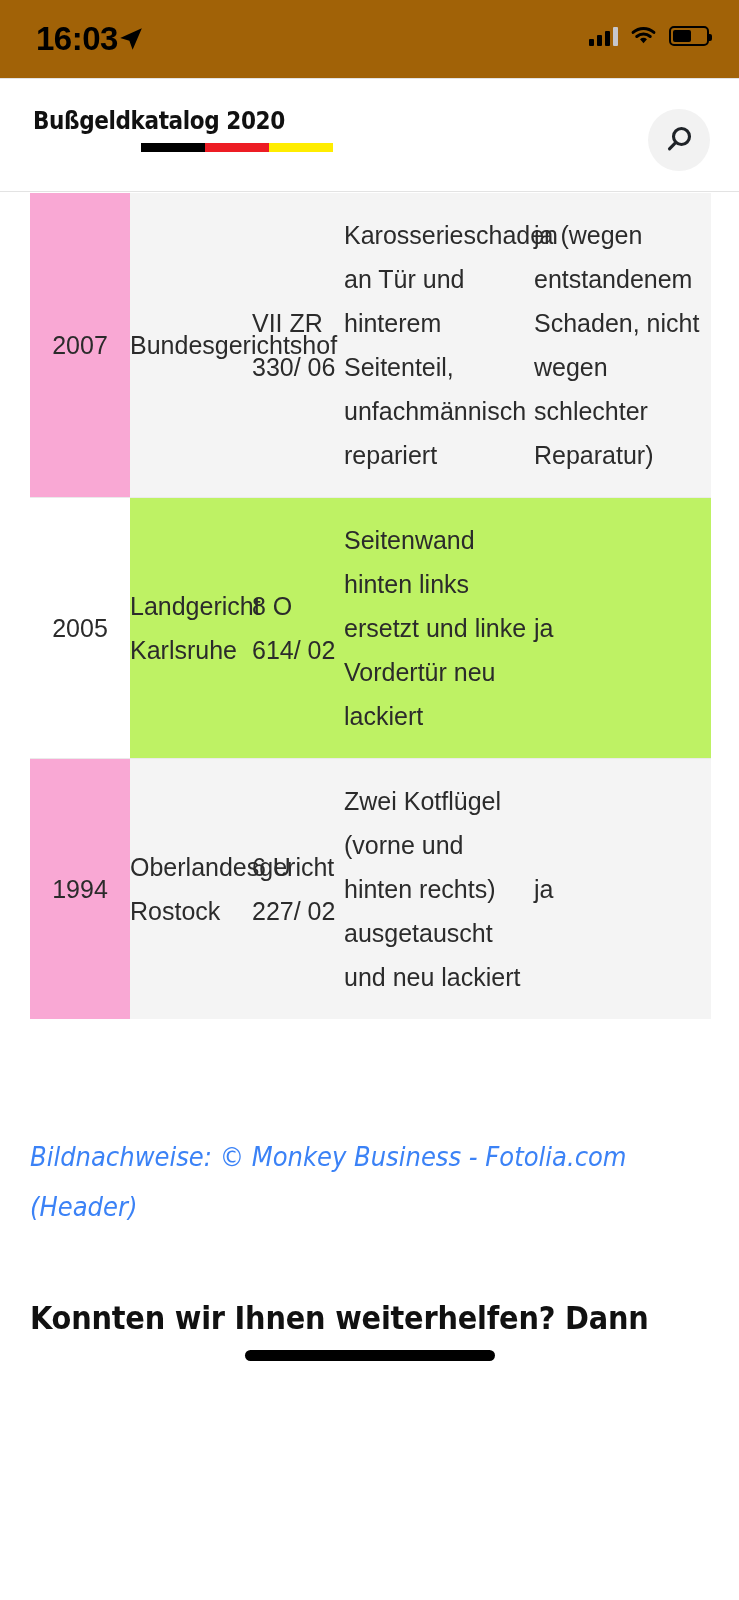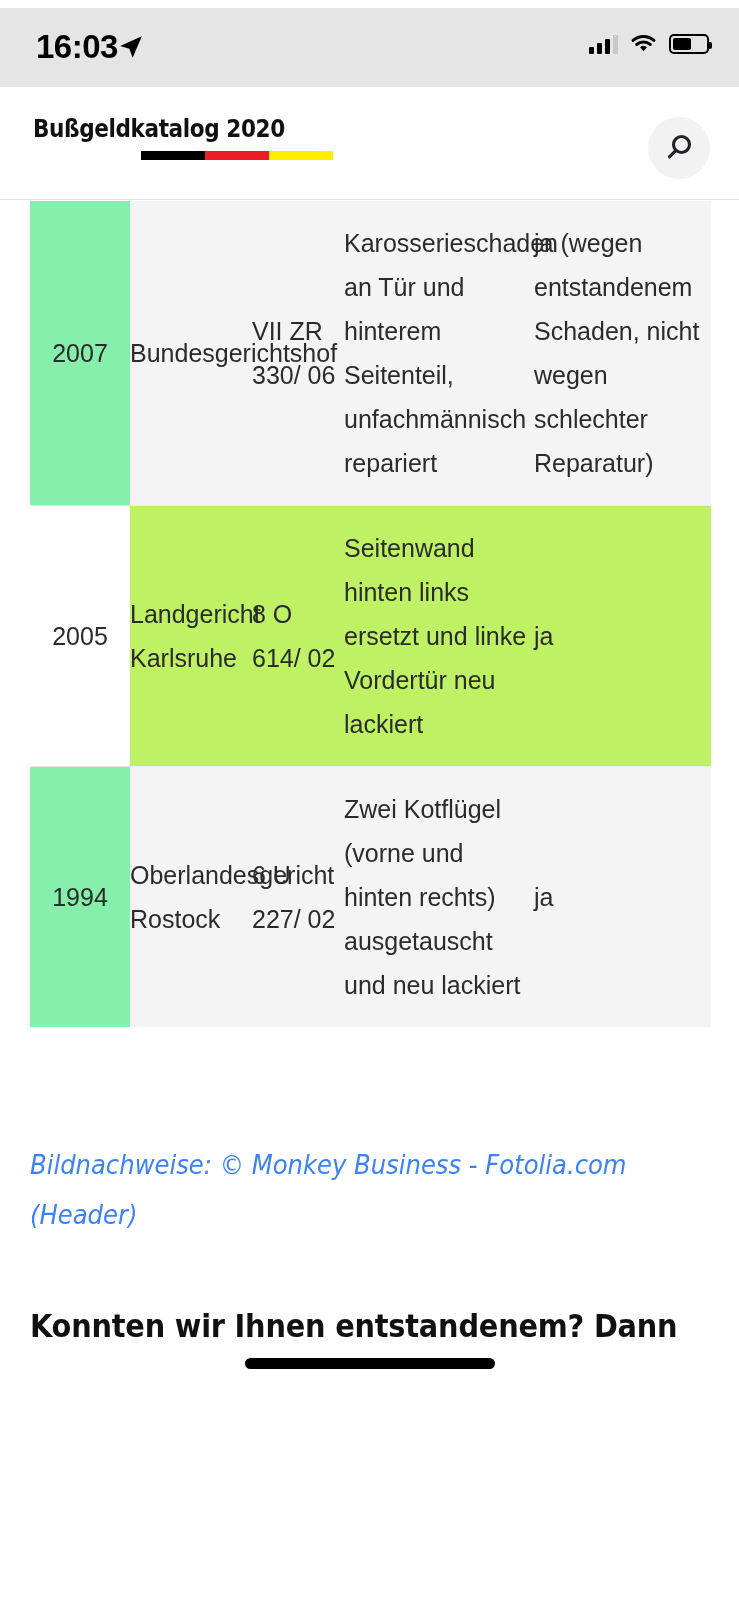--- a/index.html
+++ b/index.html
@@ -10,22 +10,21 @@
     background: #ffffff;
     font-family: "Liberation Sans", sans-serif;
     overflow: hidden;
   }
 
   
   .statusbar {
     position: relative;
     height: 78px;
     width: 100%;
-    background: #e5e5e5;
-    margin-top: 8px;
+    background: #a16207;
   }
   .status-time {
     position: absolute;
     left: 36px;
     top: 22px;
     font-size: 33px;
     font-weight: 700;
     letter-spacing: -0.5px;
     color: #000;
     line-height: 34px;
@@ -135,21 +134,21 @@
   tr.shade td { background: #f4f4f4; }
   tr.plain td { background: #bef264; }
   tr.plain { border-top: 1px solid #eaeaea; border-bottom: 1px solid #eaeaea; }
 
   td.c-year {
     width: 100px;
     text-align: center;
     padding-left: 0;
     padding-right: 0;
   }
-  tr.shade td.c-year { background: #86efac; }
+  tr.shade td.c-year { background: #f9a8d4; }
   tr.plain td.c-year { background: #ffffff; }
 
   td.c-court { width: 122px; padding-left: 18px; }
   td.c-ref   { width: 92px;  padding-left: 0px; }
   td.c-dmg   { width: 190px; padding-left: 0px; }
   td.c-ans   { width: 177px; padding-left: 8px; }
 
   
   .credits {
     margin: 113px 32px 0 30px;
@@ -253,16 +252,16 @@
   </table>
 </div>
 
 <div class="credits">
   <span>Bildnachweise: © Monkey Business - Fotolia.com</span>
   <br>
   <span>(Header)</span>
 </div>
 
 <div class="rate-heading">
-  <span>Konnten wir Ihnen entstandenem? Dann</span>
+  <span>Konnten wir Ihnen weiterhelfen? Dann</span>
   <br>
   <div class="redaction-bar"></div>
 </div>
 
 </body></html>

